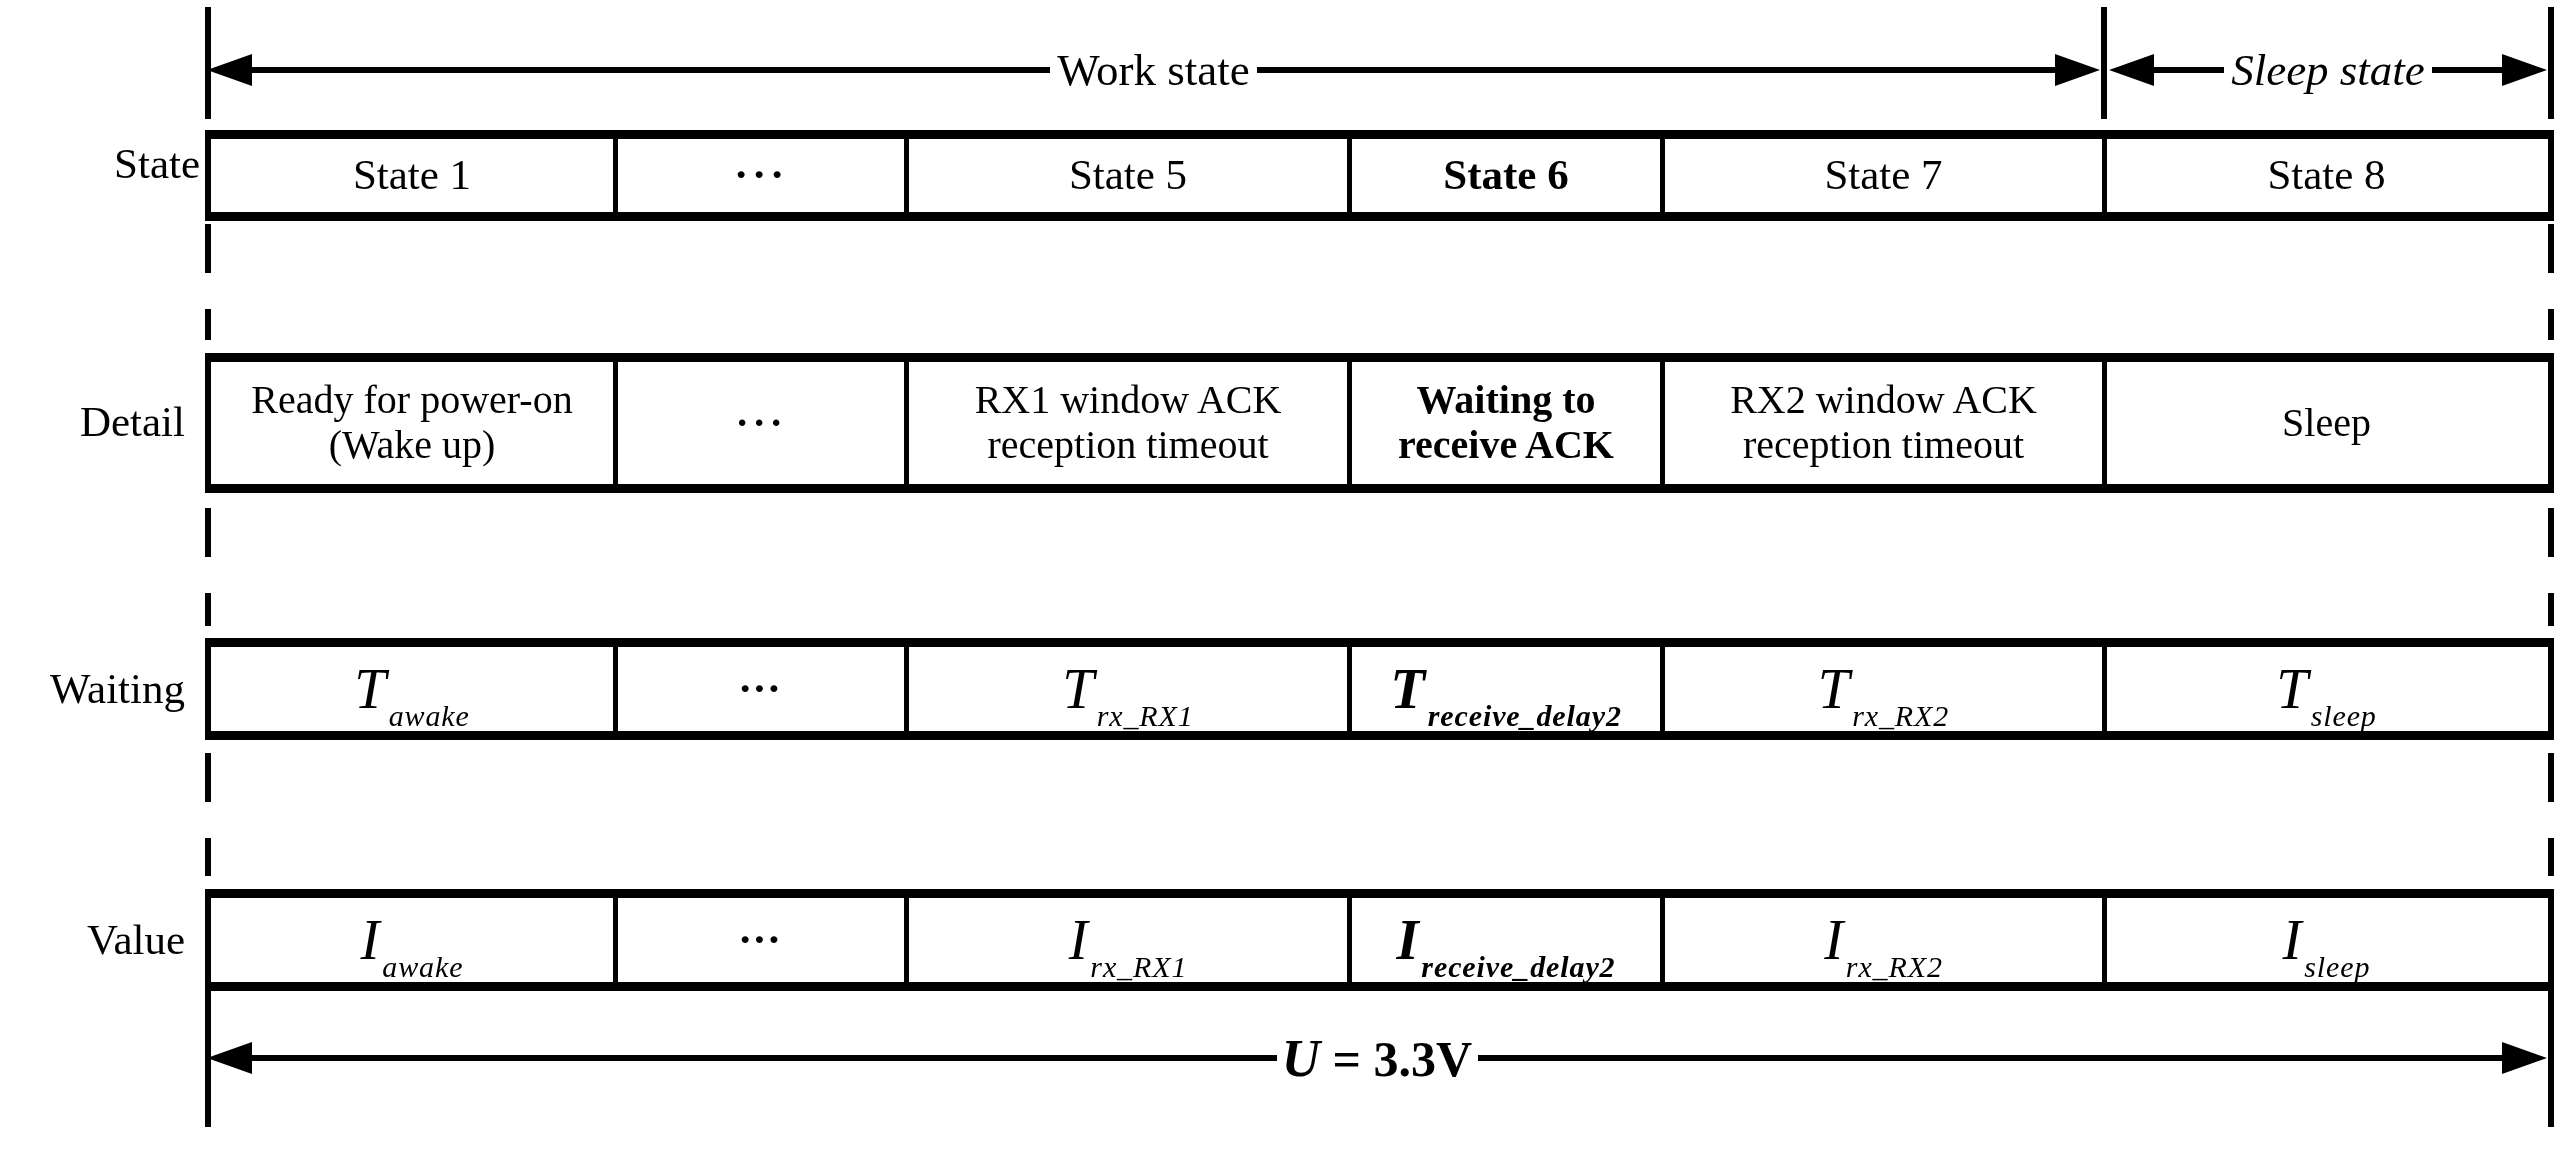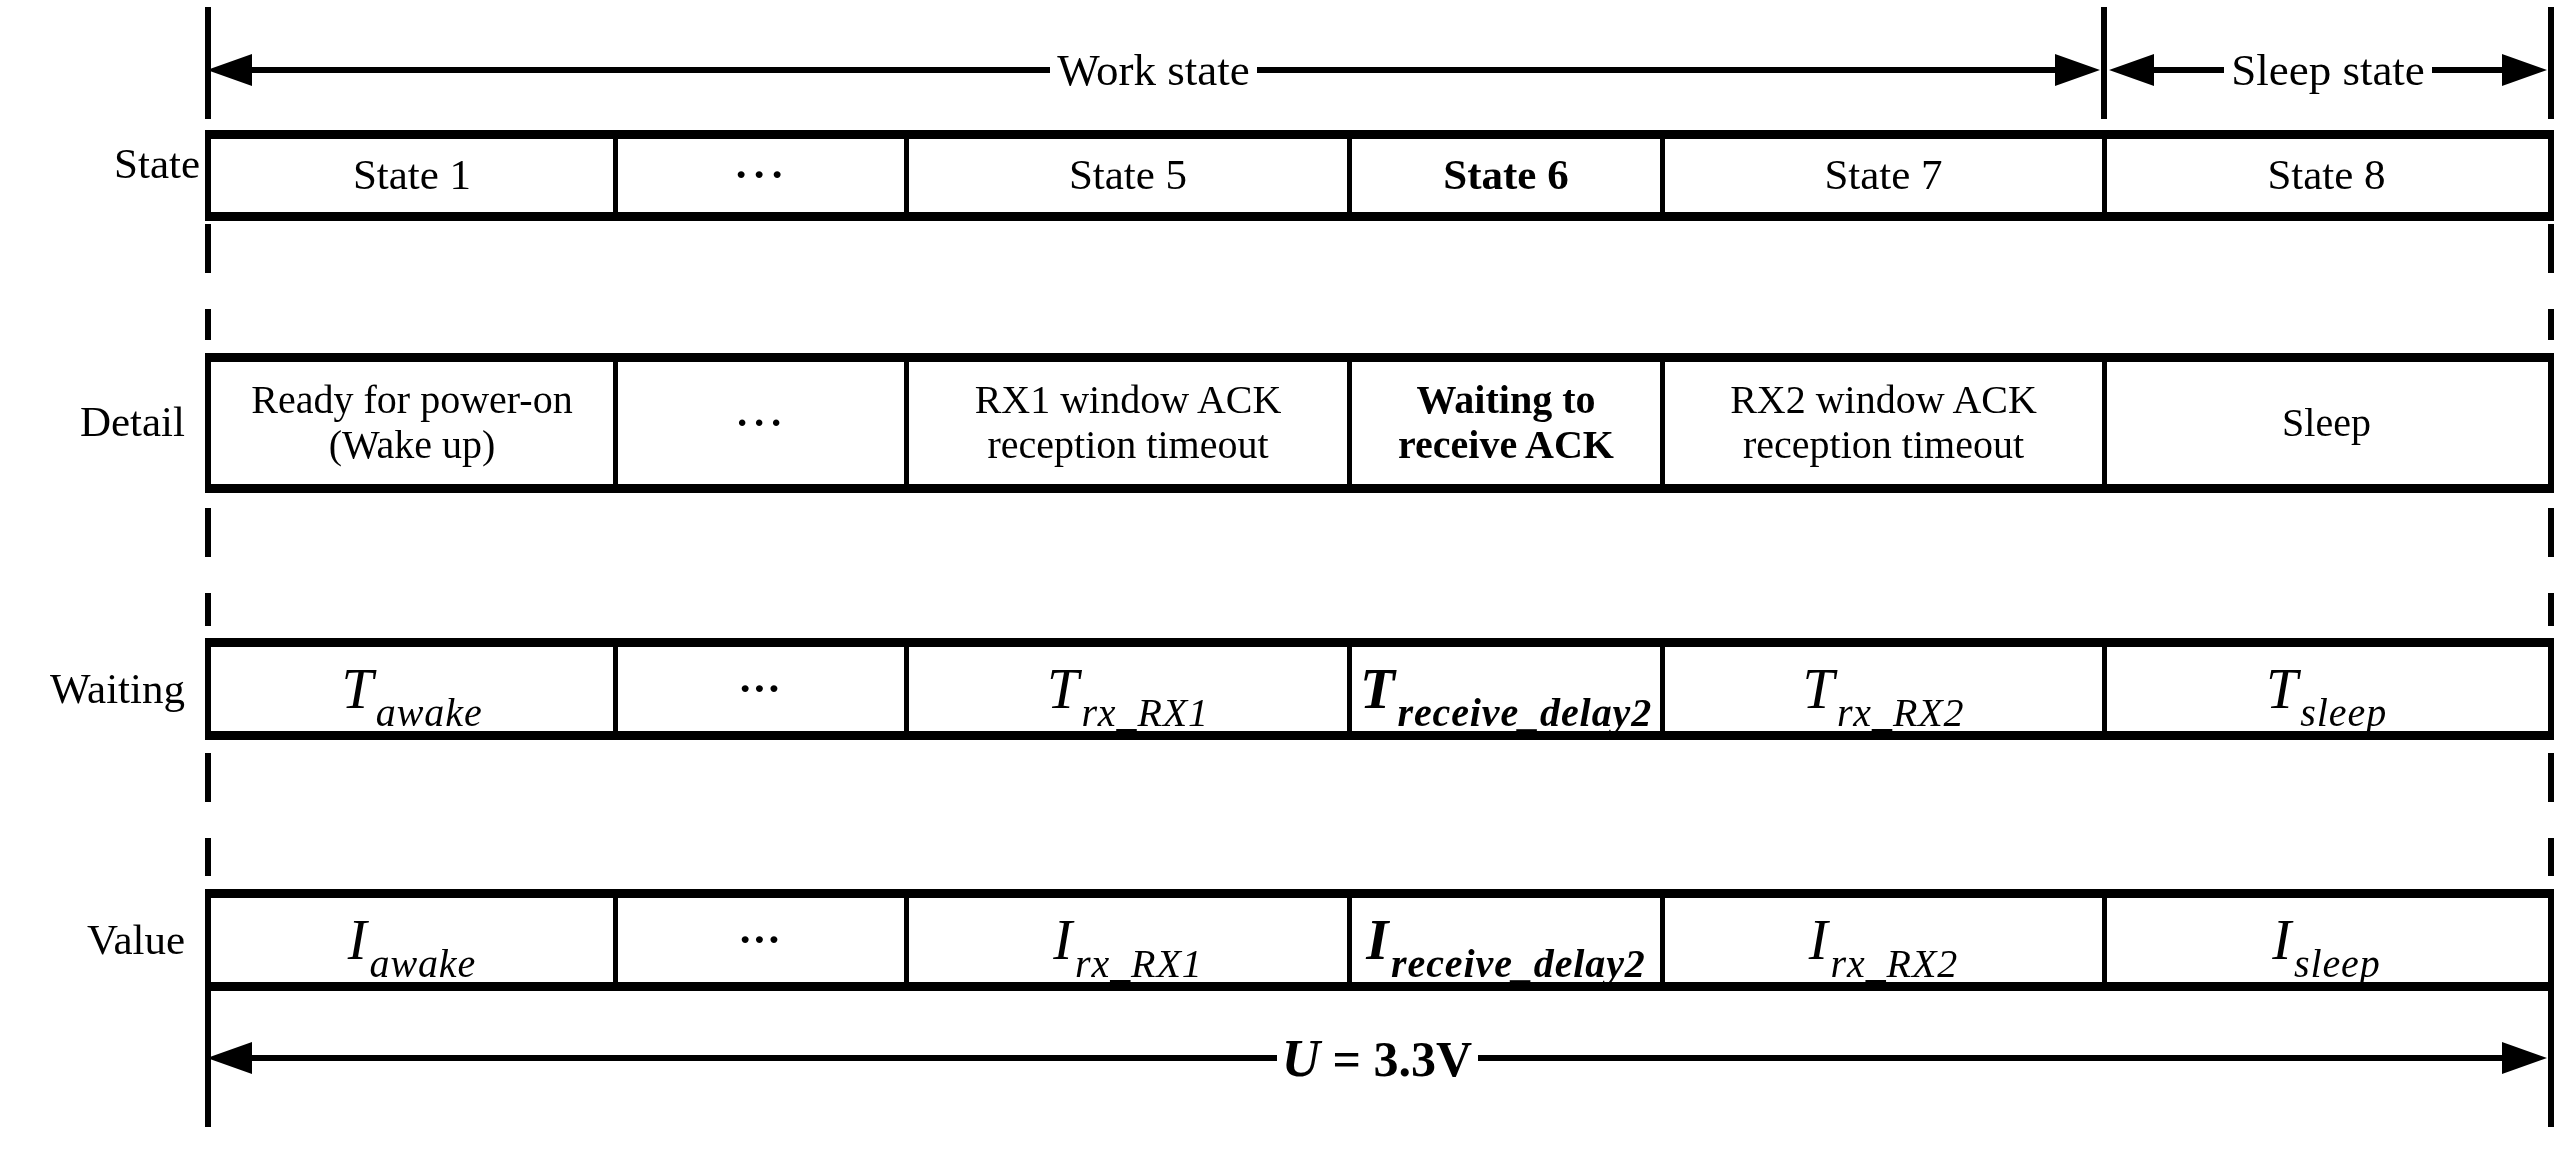--- a/index.html
+++ b/index.html
@@ -35,21 +35,21 @@
     overflow:hidden;
   }
   .cell + .cell{border-left:5.3px solid #000;}
   .c1{flex:0 0 402px;} .c2{flex:0 0 291px;} .c3{flex:0 0 443px;}
   .c4{flex:0 0 313px;font-weight:bold;} .c5{flex:0 0 442px;} .c6{flex:0 0 444px;}
   .detail-row .cell{font-size:40px;text-align:center;}
   .dots{font-weight:bold;letter-spacing:3.6px;font-size:43px;font-style:normal;}
   
   .sym{white-space:nowrap;}
   .sym .base{font-style:italic;font-size:57px;}
-  .sym .sub{font-style:italic;font-size:40px;position:relative;top:18px;margin-left:2.7px;letter-spacing:0.9px;}
+  .sym .sub{font-style:italic;font-size:30px;position:relative;top:18px;margin-left:2.7px;letter-spacing:0.9px;}
   .sym .base.dots{font-size:43px;top:0;}
   
   .span-arrow{
     position:absolute;height:36px;
     display:flex;align-items:center;
   }
   .ah-left{width:0;height:0;flex:0 0 auto;
     border-top:16px solid transparent;border-bottom:16px solid transparent;
     border-right:45px solid #000;}
   .ah-right{width:0;height:0;flex:0 0 auto;
@@ -74,21 +74,21 @@
 <div class="stage">
 
   <div class="span-arrow" style="left:207px;top:52px;width:1893px;">
     <div class="ah-left"></div>
     <div class="stem"></div>
     <div class="span-label">Work state</div>
     <div class="stem"></div>
     <div class="ah-right"></div>
   </div>
 
-  <div class="span-arrow" style="left:2109px;top:52px;width:438px;">
+  <div class="span-arrow" style="left:2109px;top:52px;width:438px;font-style:italic;">
     <div class="ah-left"></div>
     <div class="stem"></div>
     <div class="span-label">Sleep state</div>
     <div class="stem"></div>
     <div class="ah-right"></div>
   </div>
 
   <div class="vthin" style="left:2101px;top:7.1px;height:112px;"></div>
 
   <div class="vseg" style="left:205px;top:7.1px;height:112px;"></div>

